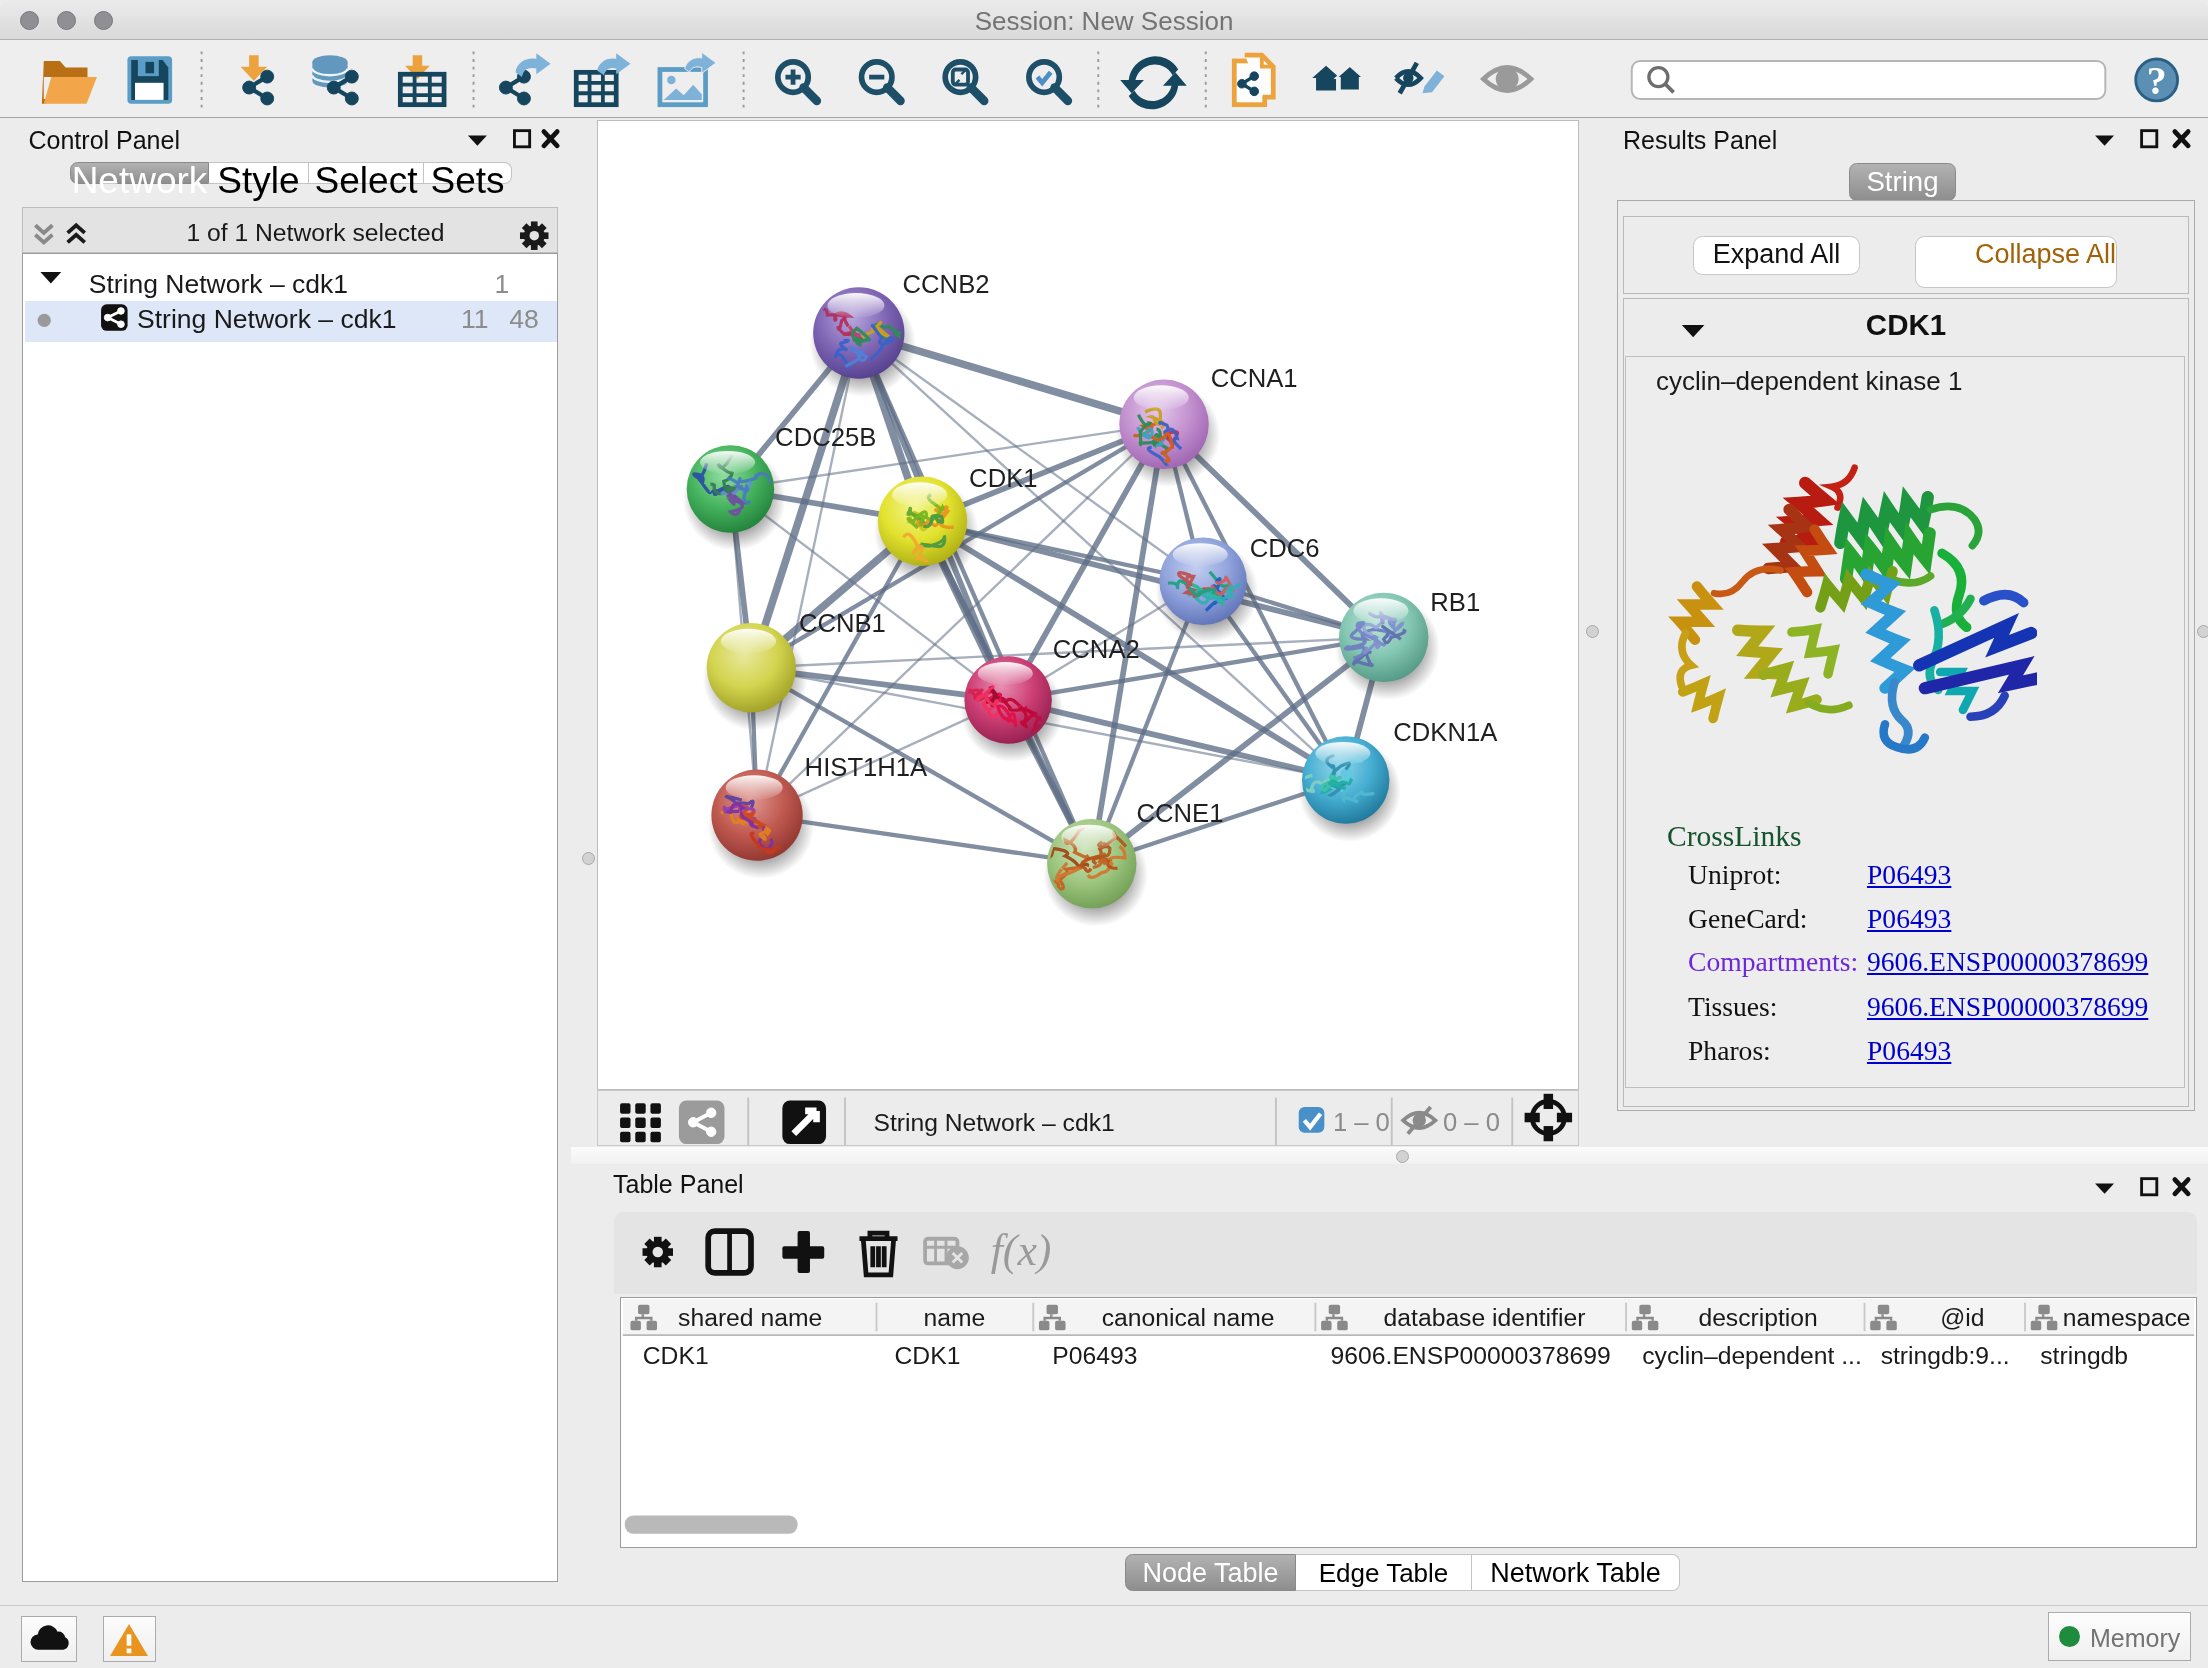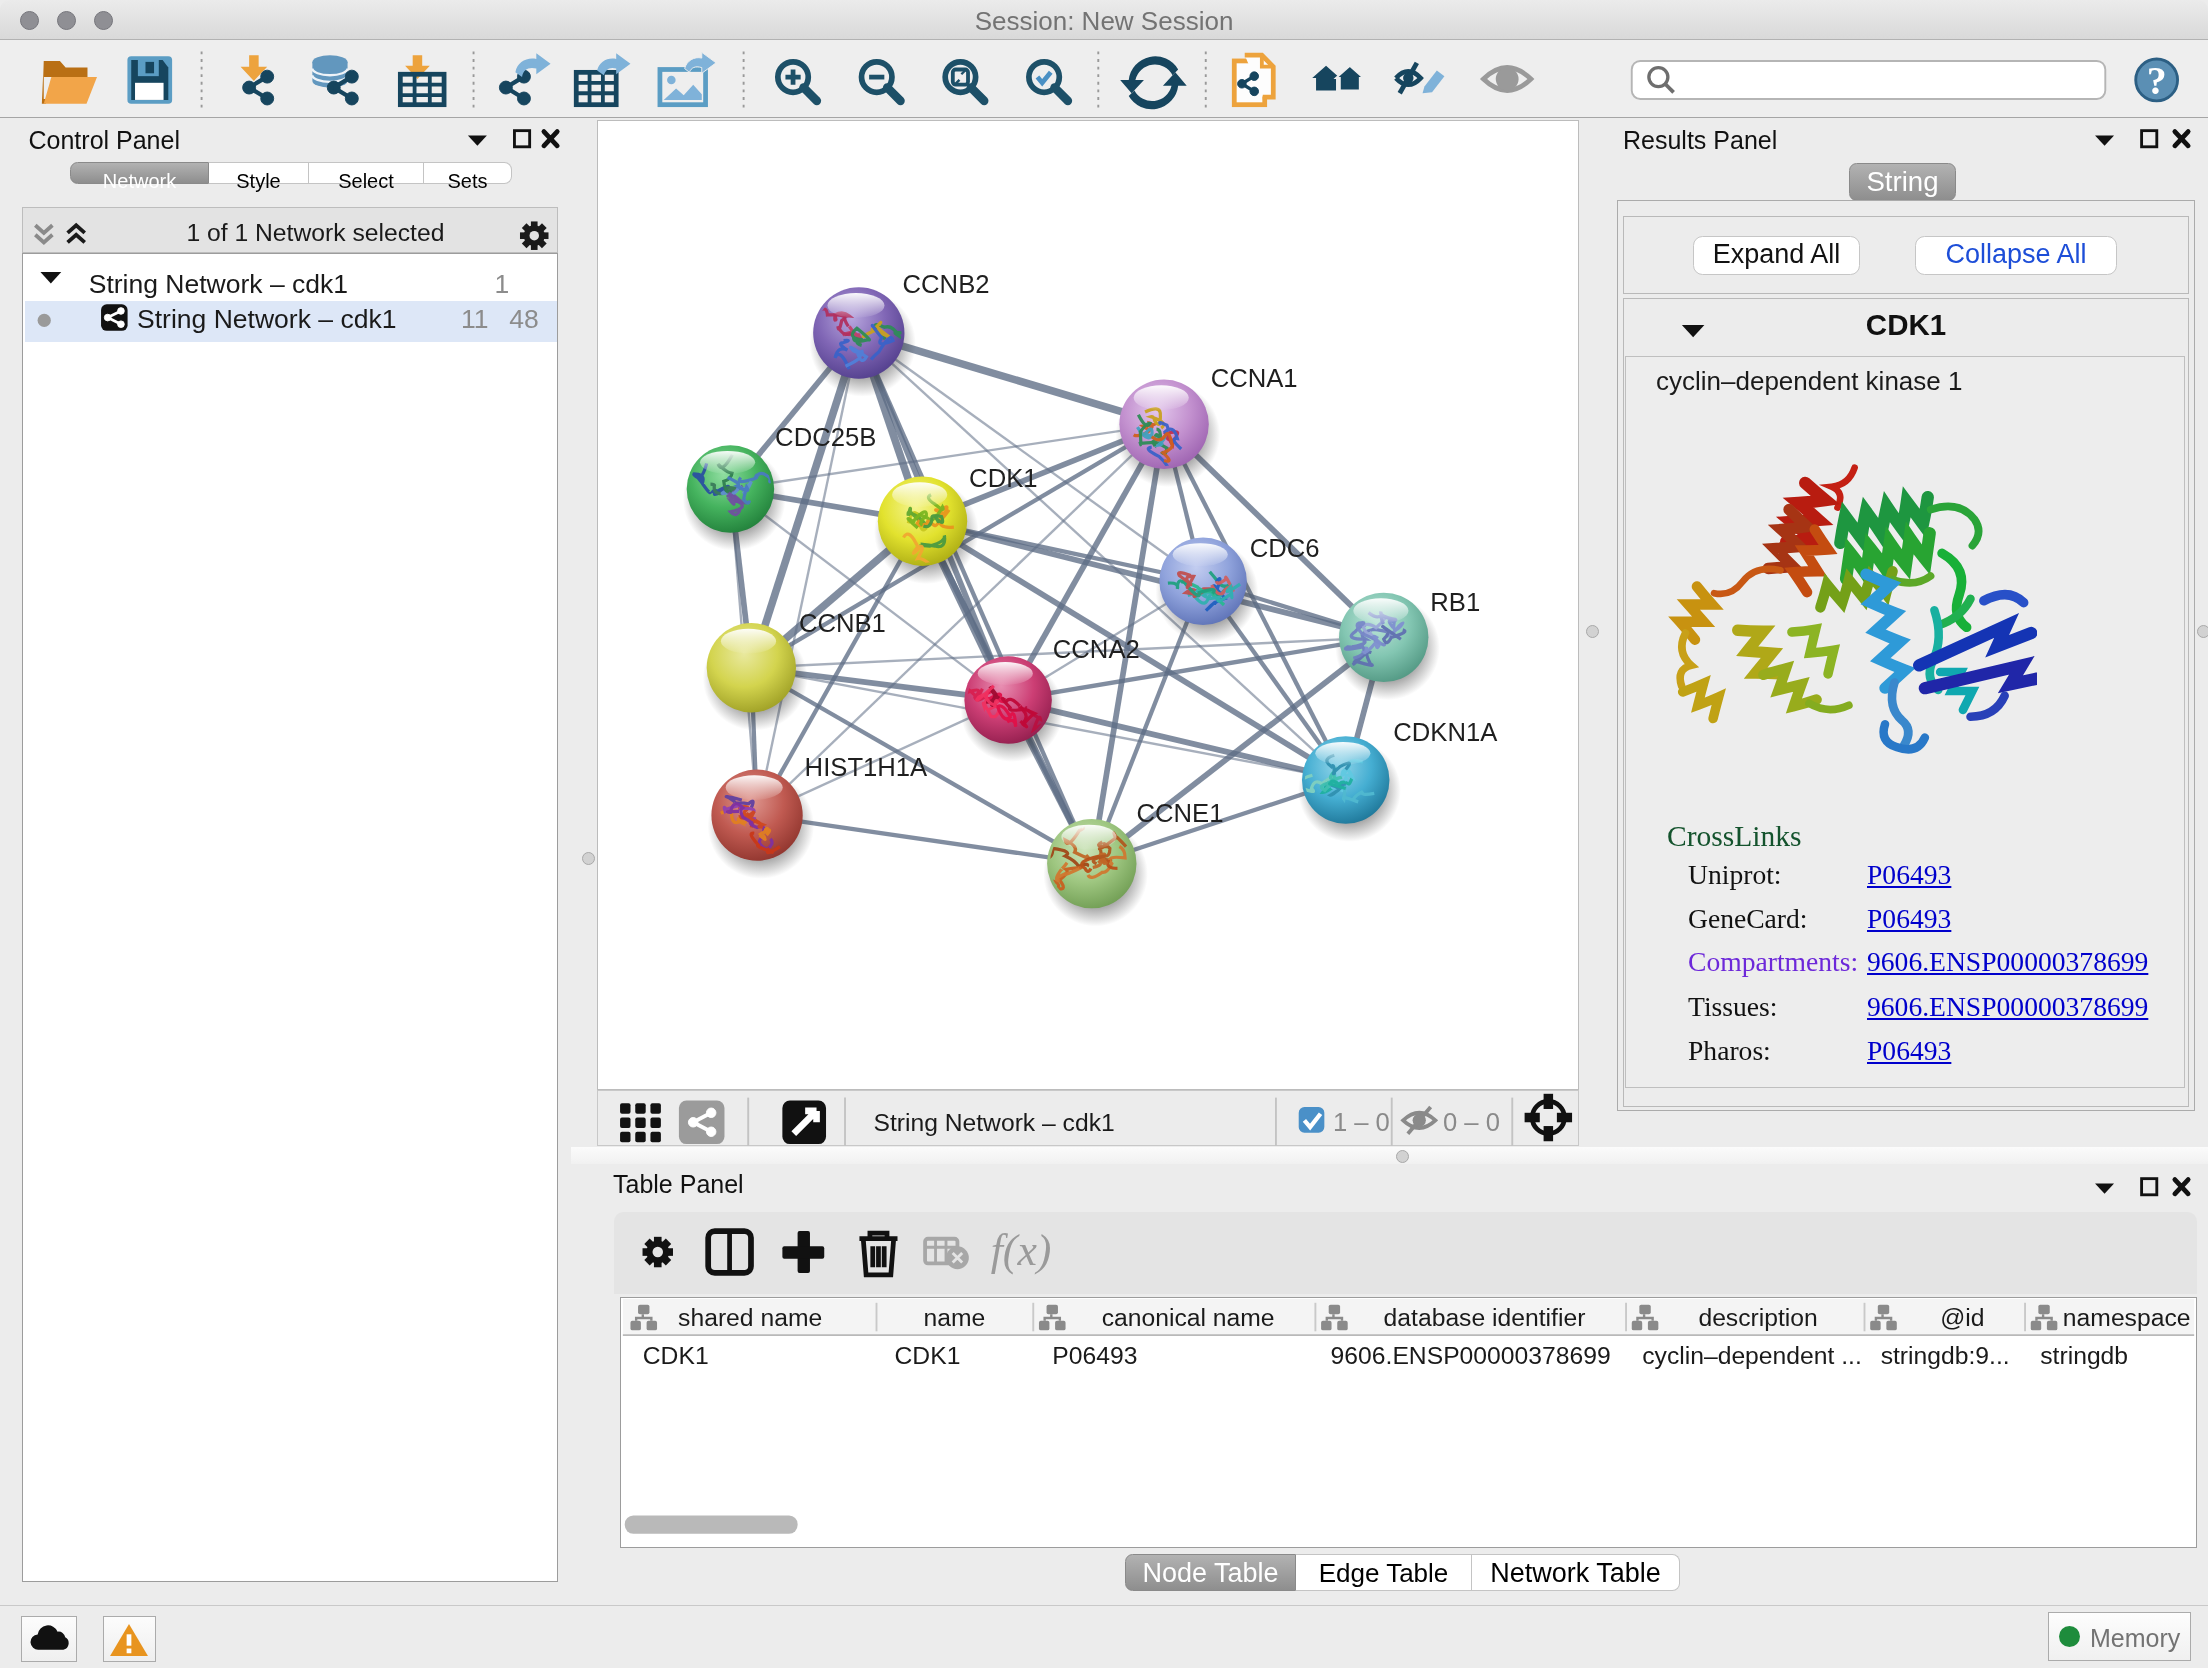--- a/index.html
+++ b/index.html
@@ -1,21 +1,21 @@
 <!DOCTYPE html>
 <html style="font-size:15px"><head>
 <meta charset="utf-8">
 <style>
 *{margin:0;padding:0;box-sizing:border-box}
 html,body{width:2208px;height:1668px;background:#ececec;font-family:"Liberation Sans",sans-serif;overflow:hidden;position:relative}
 .abs{position:absolute}
 .ptitle{font-size:25px;color:#111}
 svg{display:block}
 .tabrow{display:flex}
-.tab{height:22px;line-height:36px;text-align:center;font-size:20px;background:#fff;border:1px solid #c4c4c4;color:#000}
+.tab{height:22px;line-height:36px;text-align:center;font-size:37px;background:#fff;border:1px solid #c4c4c4;color:#000}
 .tab.sel{background:linear-gradient(#b2b2b2,#8e8e8e);color:#fff;border:1px solid #8a8a8a}
 .serif{font-family:"Liberation Serif",serif}
 .lnk{color:#0000cc;text-decoration:underline}
 </style>
 </head>
 <body>
 
 <div class="abs" style="left:0;top:0;width:2208px;height:40px;background:linear-gradient(#ebebeb,#d9d9d9);border-bottom:1.9px solid #b2b2b2;border-radius:9.5px 9.5px 0 0"></div>
 <div class="abs" style="left:20px;top:10.5px;width:19px;height:19px;border-radius:50%;background:#8f8f94;border:1px solid #76767c"></div>
 <div class="abs" style="left:57px;top:10.5px;width:19px;height:19px;border-radius:50%;background:#8f8f94;border:1px solid #76767c"></div>
@@ -570,21 +570,21 @@
 <div class="abs ptitle" style="left:1623px;top:126px">Results Panel</div>
 <svg class="abs" style="left:2091px;top:124px" width="105" height="28.5" viewBox="0 0 110 30">
 <path d="M4 12 l20 0 -10 11 z" fill="#111"></path>
 <rect x="53" y="7" width="16" height="17" fill="none" stroke="#111" stroke-width="3"></rect>
 <path d="M88 8 l14 15 M102 8 l-14 15" stroke="#111" stroke-width="5" stroke-linecap="round"></path>
 </svg>
 <div class="abs" style="left:1849px;top:163px;width:107px;height:38px;line-height:36px;text-align:center;font-size:27.6px;color:#fff;background:linear-gradient(#b2b2b2,#8e8e8e);border:1px solid #8a8a8a;border-radius:7.6px">String</div>
 <div class="abs" style="left:1617px;top:200px;width:578px;height:911px;background:#ececec;border:1.9px solid #ababab"></div>
 <div class="abs" style="left:1623px;top:216px;width:566px;height:78px;background:#ececec;border:1.9px solid #b9b9b9"></div>
 <div class="abs" style="left:1693px;top:236px;width:167px;height:39px;background:#fff;border:1.9px solid #c6c6c6;border-radius:9.5px;text-align:center;line-height:35px;font-size:27px;color:#111">Expand All</div>
-<div class="abs" style="left:1915px;top:236px;width:202px;height:39px;background:#fff;border:1.9px solid #c6c6c6;border-radius:9.5px;text-align:center;line-height:35px;font-size:27px;color:#1d4ed8">Collapse All</div>
+<div class="abs" style="left:1915px;top:236px;width:202px;height:52px;background:#fff;border:1.9px solid #c6c6c6;border-radius:9.5px;text-align:right;line-height:35px;font-size:27px;color:#a16207">Collapse All</div>
 <div class="abs" style="left:1623px;top:298px;width:566px;height:809px;background:#ececec;border:1.9px solid #b9b9b9"></div>
 <svg class="abs" style="left:1680px;top:321px" width="30" height="21" viewBox="0 0 32 22">
     <path d="M2 4 l24 0 -12 13 z" fill="#111"></path>
   </svg>
 <div class="abs" style="left:1623px;top:308px;width:566px;text-align:center;font-size:29.5px;font-weight:bold;color:#111">CDK1</div>
 <div class="abs" style="left:1625px;top:356px;width:560px;height:732px;background:#ededed;border:1px solid #bfbfbf"></div>
 <div class="abs" style="left:1656px;top:366px;font-size:26px;color:#1a1a1a">cyclin–dependent kinase 1</div>
 <svg class="abs" style="left:1657px;top:439px" width="380" height="333" id="protein" viewBox="0 0 400 350">
     <g fill="none">
       <path d="M208 30 q-6 18 -24 20 q14 6 6 22" stroke="#c42014" stroke-width="7" fill="none" opacity="1.0" stroke-linecap="round"></path>

